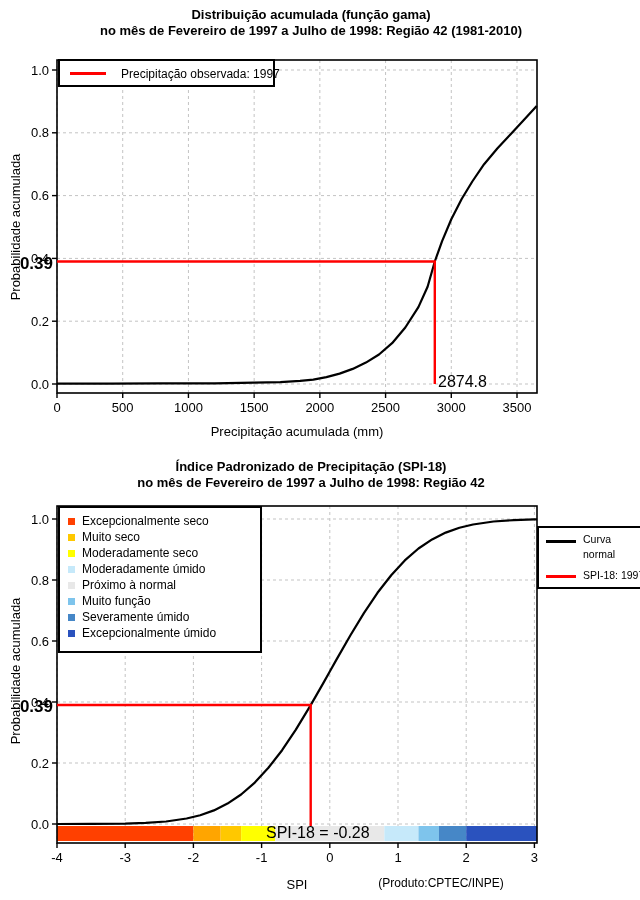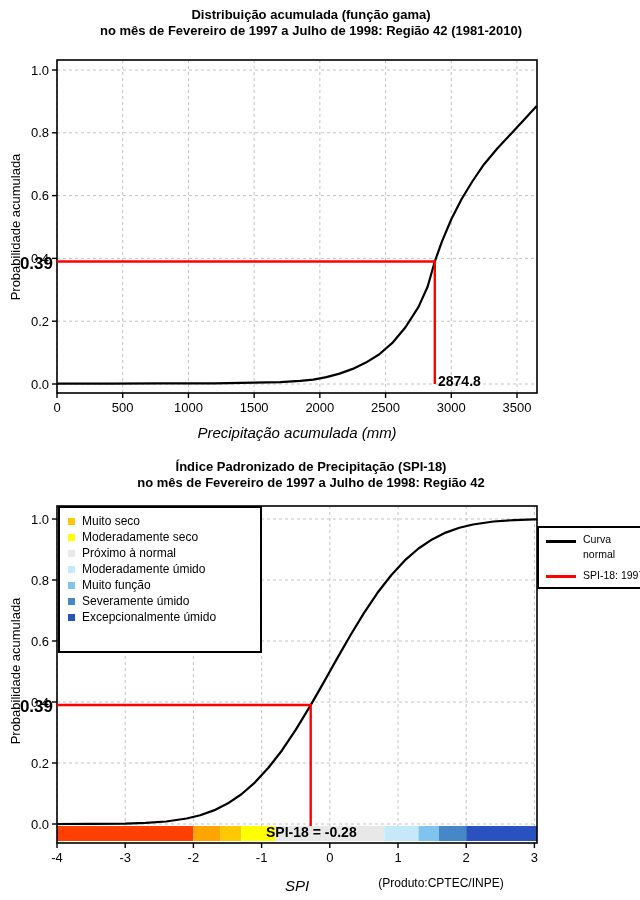--- a/index.html
+++ b/index.html
@@ -1,23 +1,23 @@
 <!DOCTYPE html>
 <html><head>
 <meta charset="utf-8">
 <style>
   html,body{margin:0;padding:0;background:#fff;}
   .page{position:relative;width:640px;height:900px;background:#ffffff;
         font-family:"Liberation Sans",sans-serif;overflow:hidden;color:#000;}
   .abs{position:absolute;}
   #plots{position:absolute;left:0;top:0;}
   .title{left:0;width:594px;text-align:center;font-weight:bold;font-size:13px;white-space:nowrap;padding-left:14px;}
-  .xlab{left:0;width:594px;text-align:center;font-size:15px;font-style:italic;}
+  .xlab{left:0;width:594px;text-align:center;font-size:13px;}
   .ylab{white-space:nowrap;font-size:13px;transform:translate(-50%,-50%) rotate(-90deg);}
-  .mlab{font-weight:bold;font-size:14px;white-space:nowrap;}
+  .mlab{font-weight:normal;font-size:16px;white-space:nowrap;}
   .ylev{width:34px;text-align:right;font-weight:bold;font-size:17px;}
   .lgbox{border:2px solid #000;background:#fff;box-sizing:border-box;}
   .lgrow{display:flex;align-items:center;height:16px;}
   .sw{width:7px;height:7px;margin-left:8px;flex:0 0 auto;}
   .lgtxt{margin-left:7px;font-size:12px;white-space:nowrap;}
   .lline{position:absolute;height:3px;}
   .note{font-size:12px;text-align:center;white-space:nowrap;}
 </style>
 </head>
 <body>
@@ -144,45 +144,53 @@
       </g>
     </svg>
 
   <div class="abs title" style="top:7px;">Distribuição acumulada (função gama)</div>
   <div class="abs title" style="top:23px;">no mês de Fevereiro de 1997 a Julho de 1998: Região 42 (1981-2010)</div>
   <div class="abs ylab" style="left:15px;top:227px;">Probabilidade acumulada</div>
   <div class="abs xlab" style="top:424px;">Precipitação acumulada (mm)</div>
   <div class="abs mlab" style="left:438px;top:373px;">2874.8</div>
   <div class="abs ylev" style="left:19px;top:254px;">0.39</div>
 
+  <div class="abs lgbox" style="left:58px;top:59px;width:217px;height:28px;">
+    <span class="lline" style="left: 10px; top: 11px; width: 36px; background: rgb(255, 0, 0);" id="lg1-line"></span>
+    <span class="abs lgtxt" style="left:54px;top:6px;">Precipitação observada: 1997</span>
+  </div>
 
   <div class="abs title" style="top:459px;">Índice Padronizado de Precipitação (SPI-18)</div>
   <div class="abs title" style="top:475px;">no mês de Fevereiro de 1997 a Julho de 1998: Região 42</div>
   <div class="abs ylab" style="left:15px;top:671px;">Probabilidade acumulada</div>
   <div class="abs xlab" style="top:877px;">SPI</div>
   <div class="abs note" style="left:341px;top:876px;width:200px;">(Produto:CPTEC/INPE)</div>
   <div class="abs mlab" style="left:266px;top:824px;">SPI-18 = -0.28</div>
   <div class="abs ylev" style="left:19px;top:697px;">0.39</div>
 
   <div class="abs lgbox" style="left:58px;top:506px;width:204px;height:147px;padding-top:5px;" id="cat-legend">
       <div class="lgrow">
+        <span class="sw" style="background: rgb(255, 64, 0);"></span>
+        <span class="lgtxt">Excepcionalmente seco</span>
+      </div>
+      <div class="lgrow">
         <span class="sw" style="background: rgb(255, 200, 0);"></span>
         <span class="lgtxt">Muito seco</span>
       </div>
       <div class="lgrow">
         <span class="sw" style="background: rgb(255, 255, 0);"></span>
         <span class="lgtxt">Moderadamente seco</span>
       </div>
       <div class="lgrow">
+        <span class="sw" style="background: rgb(198, 233, 250);"></span>
+        <span class="lgtxt">Moderadamente úmido</span>
+      </div>
+      <div class="lgrow">
         <span class="sw" style="background: rgb(232, 232, 232);"></span>
         <span class="lgtxt">Próximo à normal</span>
-      </div>
-      <div class="lgrow">
-        <span class="sw" style="background: rgb(198, 233, 250);"></span>
-        <span class="lgtxt">Moderadamente úmido</span>
       </div>
       <div class="lgrow">
         <span class="sw" style="background: rgb(126, 196, 236);"></span>
         <span class="lgtxt">Muito função</span>
       </div>
       <div class="lgrow">
         <span class="sw" style="background: rgb(70, 135, 199);"></span>
         <span class="lgtxt">Severamente úmido</span>
       </div>
       <div class="lgrow">

